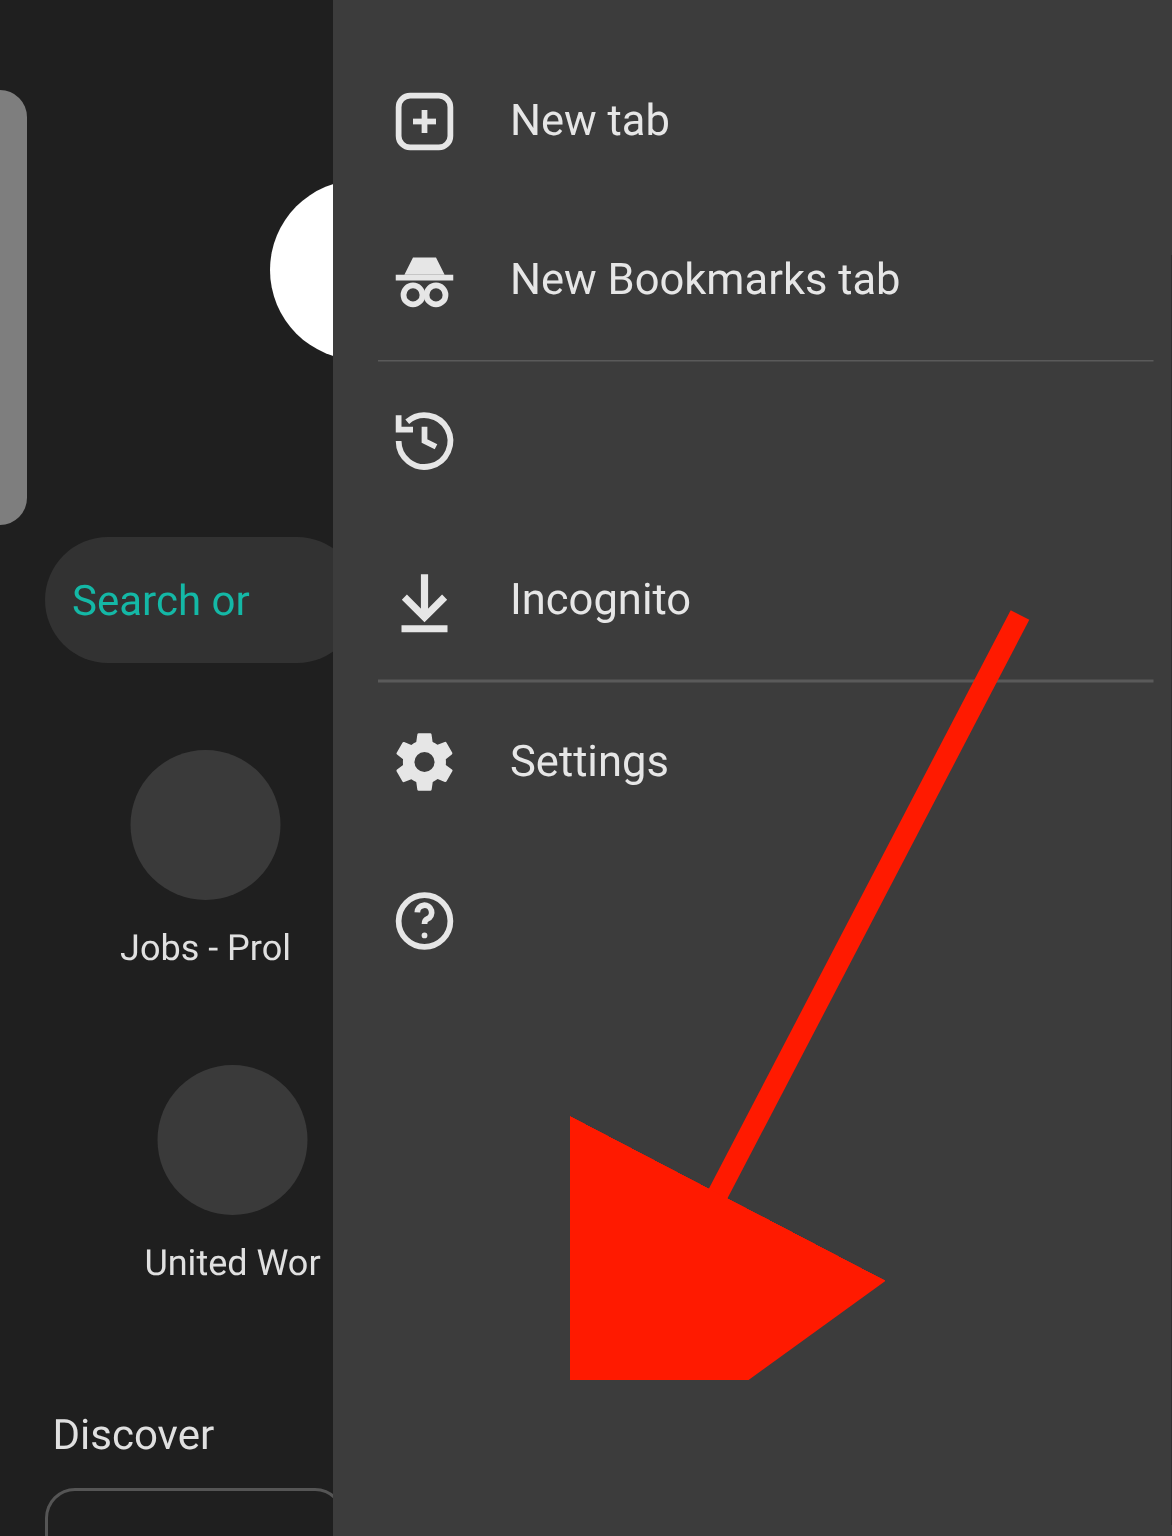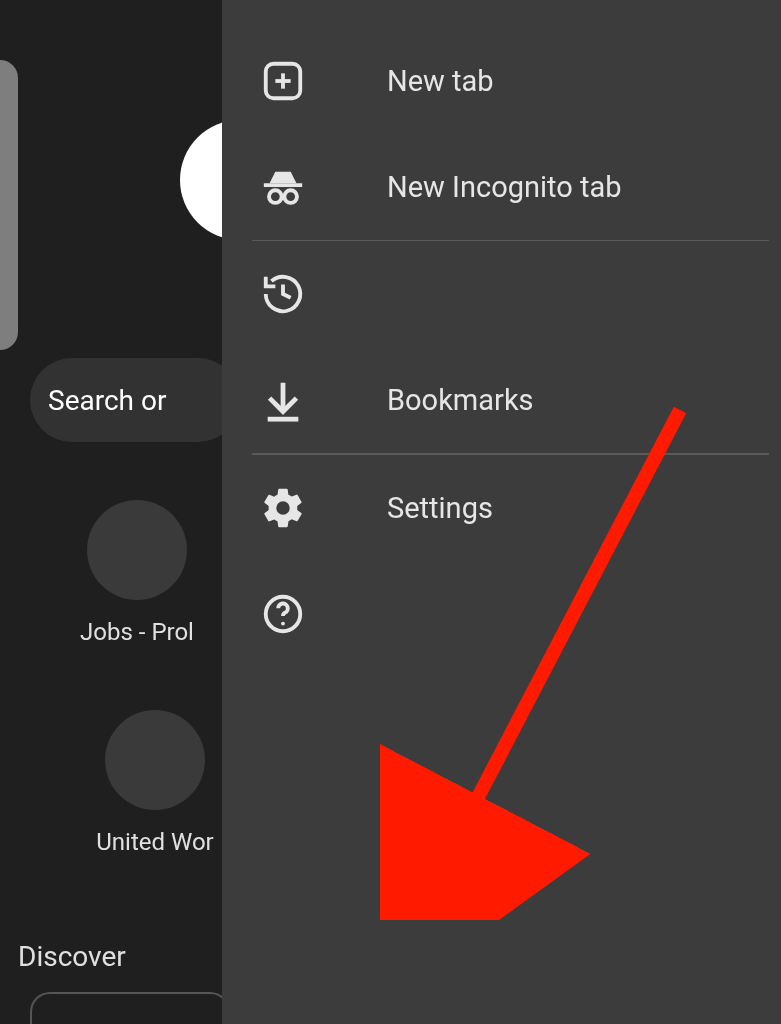--- a/index.html
+++ b/index.html
@@ -39,21 +39,21 @@
     position: absolute;
     left: 30px;
     top: 358px;
     width: 210px;
     height: 84px;
     background: #323232;
     border-radius: 42px;
     display: flex;
     align-items: center;
     padding-left: 18px;
-    color: #ffffff;
+    color: #14b8a6;
     font-size: 28px;
   }
   .shortcut {
     position: absolute;
     width: 130px;
     text-align: center;
   }
   .shortcut .circle {
     width: 100px;
     height: 100px;
@@ -63,21 +63,21 @@
   }
   .shortcut .label {
     font-size: 24px;
     color: #e0e0e0;
     white-space: nowrap;
   }
   .sc1 { left: 72px; top: 500px; }
   .sc2 { left: 90px; top: 710px; }
   .discover {
     position: absolute;
-    left: 18px;
+    left: 35px;
     top: 940px;
     font-size: 28px;
     color: #e0e0e0;
   }
   .discover-card {
     position: absolute;
     left: 30px;
     top: 992px;
     width: 200px;
     height: 32px;
@@ -99,21 +99,20 @@
   }
   .menu-item {
     display: flex;
     align-items: center;
     height: 106px;
     padding-left: 38px;
     padding-right: 30px;
     color: #e6e6e6;
     font-size: 29px;
     cursor: pointer;
-    gap: 47px;
   }
   .menu-item .icon {
     width: 46px;
     height: 46px;
     flex: 0 0 46px;
     display: flex;
     align-items: center;
     justify-content: center;
     margin-right: 34px;
   }
@@ -179,21 +178,21 @@
   <div class="menu-item">
     <span class="icon">
       <svg viewBox="0 0 24 24" fill="#e6e6e6">
         <path d="M5 10 L8 4 H16 L19 10 Z"></path>
         <line x1="2" y1="11" x2="22" y2="11" stroke="#e6e6e6" stroke-width="2"></line>
         <circle cx="8" cy="17" r="3.3" fill="none" stroke="#e6e6e6" stroke-width="2"></circle>
         <circle cx="16" cy="17" r="3.3" fill="none" stroke="#e6e6e6" stroke-width="2"></circle>
         <line x1="11" y1="17" x2="13" y2="17" stroke="#e6e6e6" stroke-width="2"></line>
       </svg>
     </span>
-    <span class="label">New Incognito tab</span>
+    <span class="label">New Bookmarks tab</span>
   </div>
 
   <div class="sep"></div>
 
   <div class="menu-item">
     <span class="icon">
       <svg viewBox="0 0 24 24" fill="none" stroke="#e6e6e6" stroke-width="2">
         <path d="M3 12a9 9 0 1 0 3-6.7"></path>
         <polyline points="3 3 3 8 8 8"></polyline>
         <polyline points="12 7 12 12 16 14"></polyline>
@@ -202,21 +201,21 @@
   </div>
 
   <div class="menu-item">
     <span class="icon">
       <svg viewBox="0 0 24 24" fill="none" stroke="#e6e6e6" stroke-width="2.5">
         <polyline points="5 11 12 18 19 11"></polyline>
         <line x1="12" y1="3" x2="12" y2="17"></line>
         <line x1="4" y1="22" x2="20" y2="22"></line>
       </svg>
     </span>
-    <span class="label">Bookmarks</span>
+    <span class="label">Incognito</span>
   </div>
 
 
 
   <div class="sep"></div>
 
 
   <div class="sep"></div>
 
   <div class="menu-item">

